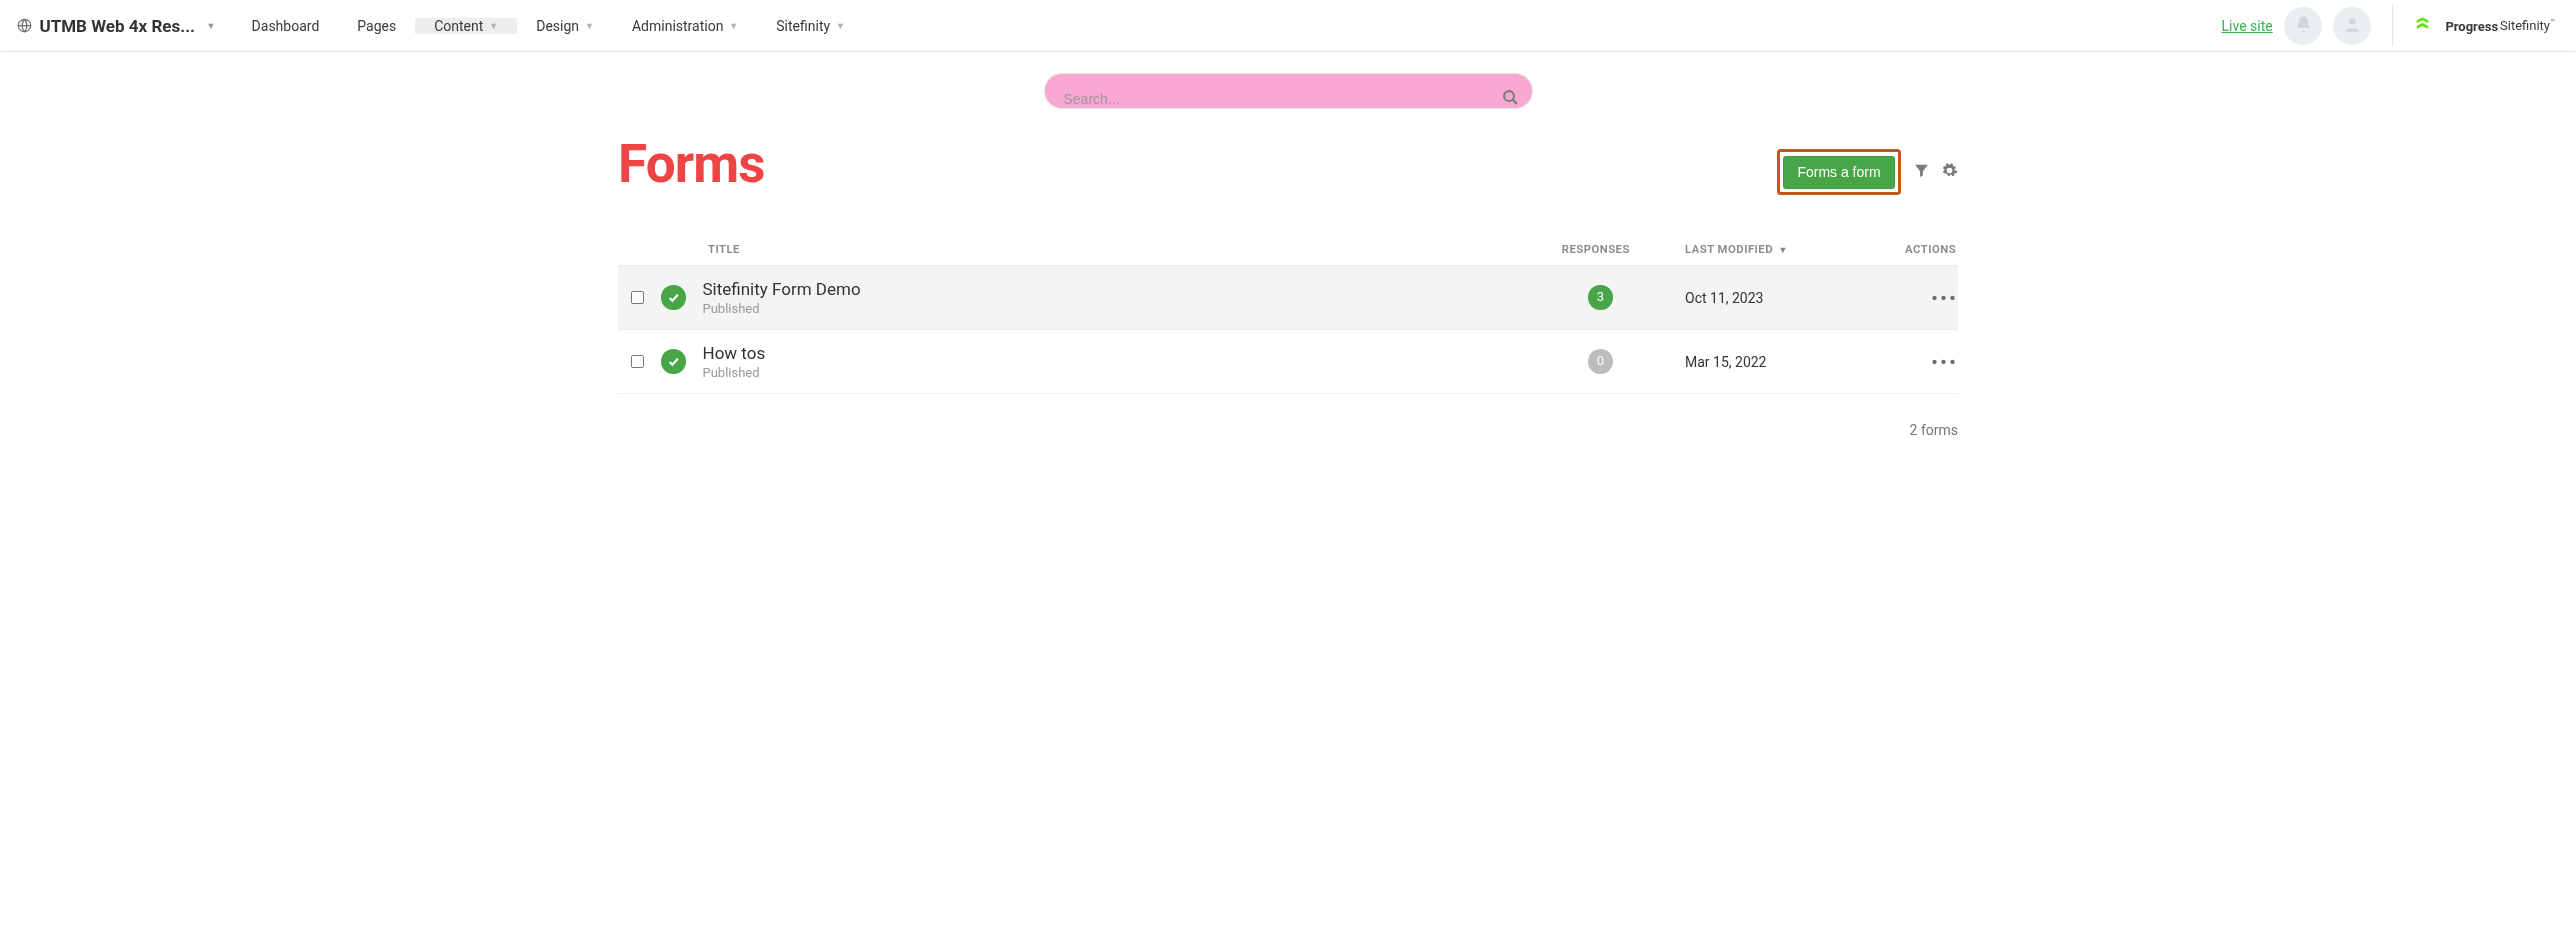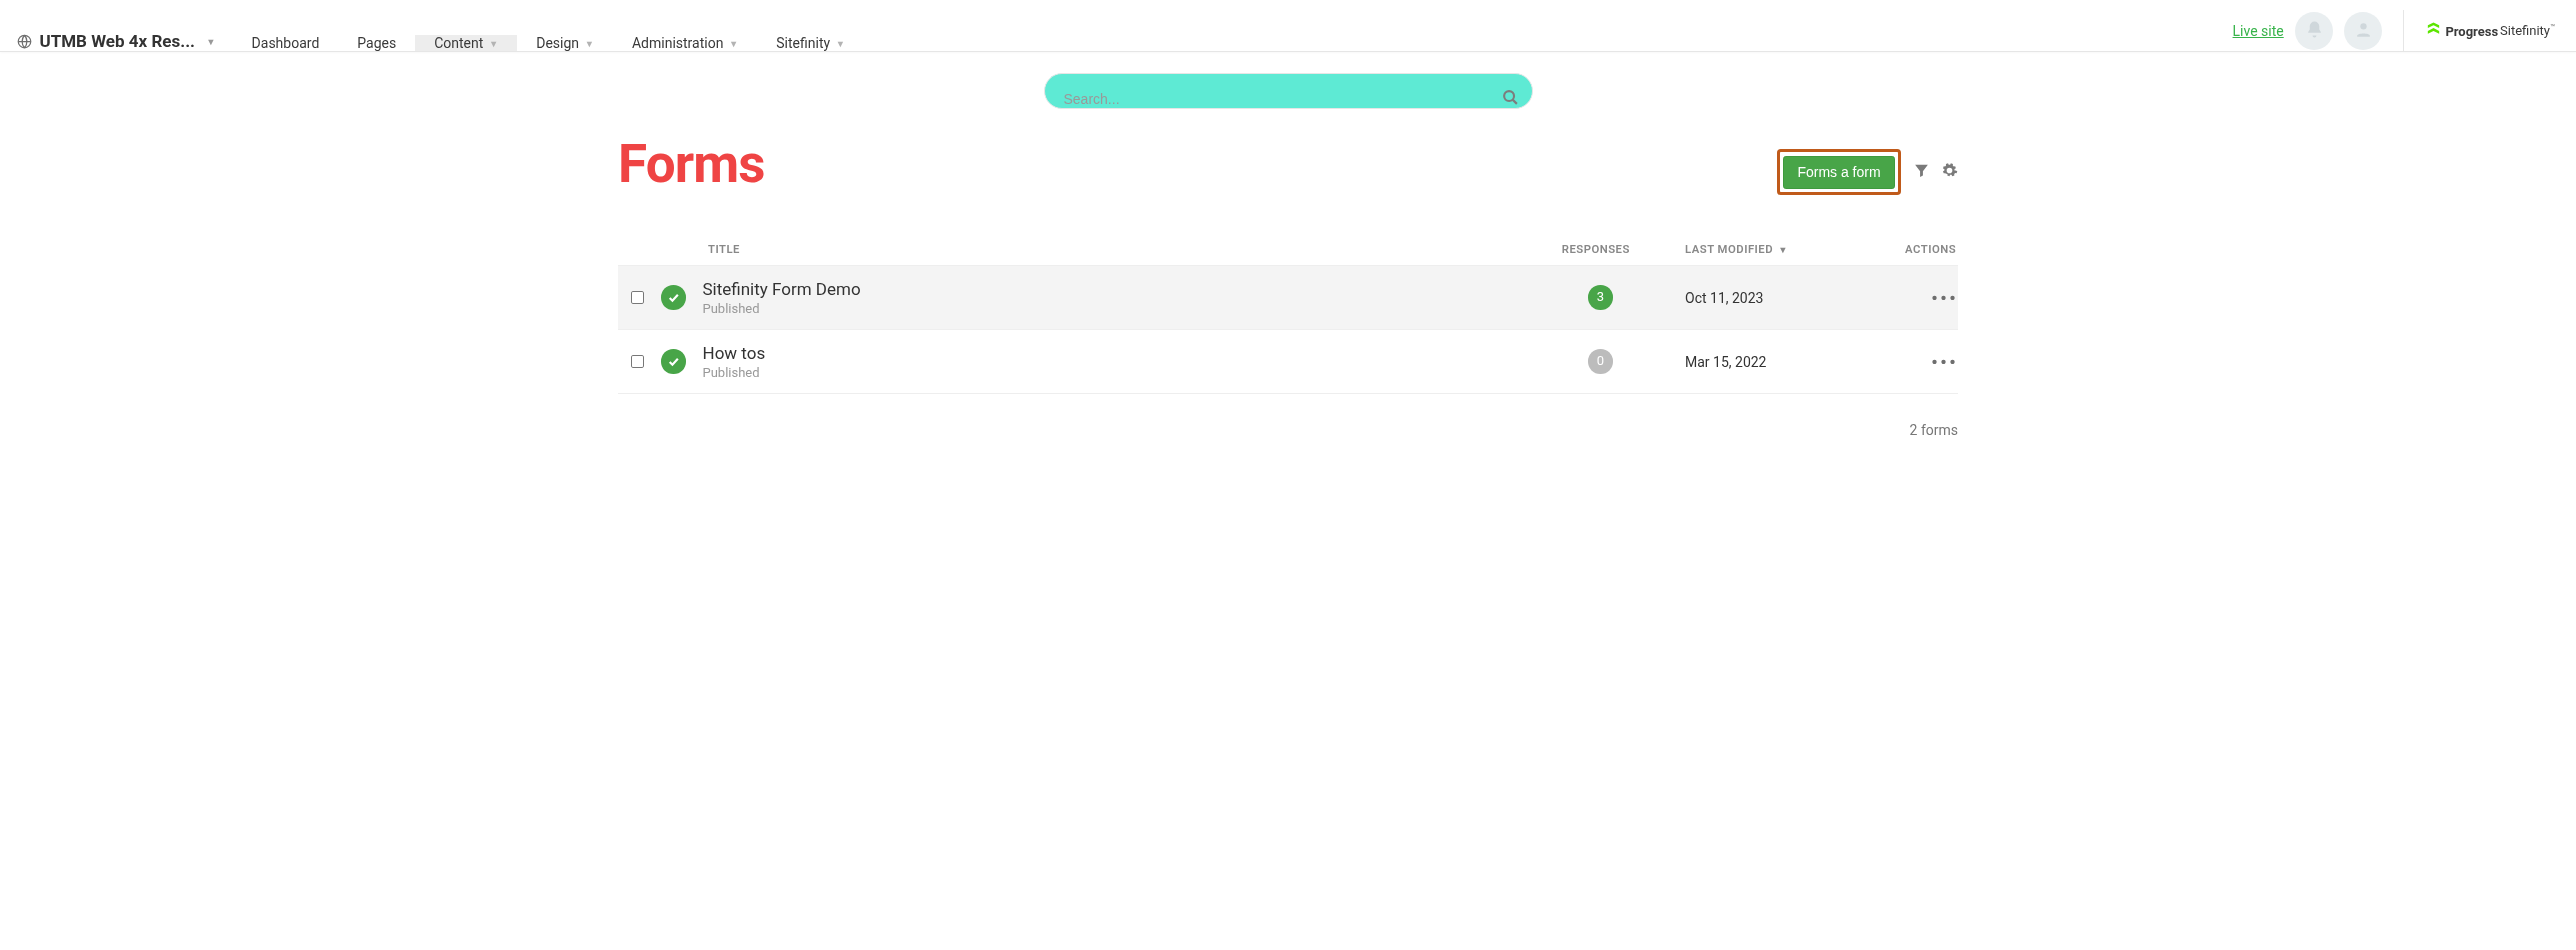--- a/index.html
+++ b/index.html
@@ -6,21 +6,21 @@
   body {
     font-family: -apple-system, BlinkMacSystemFont, "Segoe UI", Roboto, Arial, sans-serif;
     font-size: 13px;
     color: #333;
     background: #fff;
   }
 
   
   .topbar {
     display: flex;
-    align-items: flex-end;
+    align-items: center;
     height: 52px;
     border-bottom: 0.9px solid #e6e6e6;
     box-shadow: 0 0.9px 2.8px rgba(0,0,0,0.05);
   }
   .site-select {
     display: flex;
     align-items: center;
     padding: 0 17px;
     gap: 7.5px;
     cursor: pointer;
@@ -91,35 +91,36 @@
     display: flex;
     align-items: center;
     gap: 3.8px;
     padding-right: 11.3px;
   }
   .brand .logo-mark { color: #5ce500; }
   .brand .txt {
     font-size: 13px;
     color: #3a3a3a;
     font-weight: 400;
+    margin-left: 11px;
   }
   .brand .txt b { font-weight: 700; margin-right: 1.9px; }
   .brand .tm { font-size: 8.5px; color:#777; vertical-align:super; }
 
   
   .search-row {
     display: flex;
     justify-content: center;
     padding: 21px 0 7.5px;
   }
   .search-box {
     width: 489px;
     height: 36px;
     border-radius: 18px;
-    background: #5eead4;
+    background: #f9a8d4;
     border: 0.9px solid #e6e6e6;
     display: flex;
     align-items: center;
     padding: 16px 13px 0 19px;
   }
   .search-box input {
     flex: 1;
     border: none;
     background: transparent;
     outline: none;

